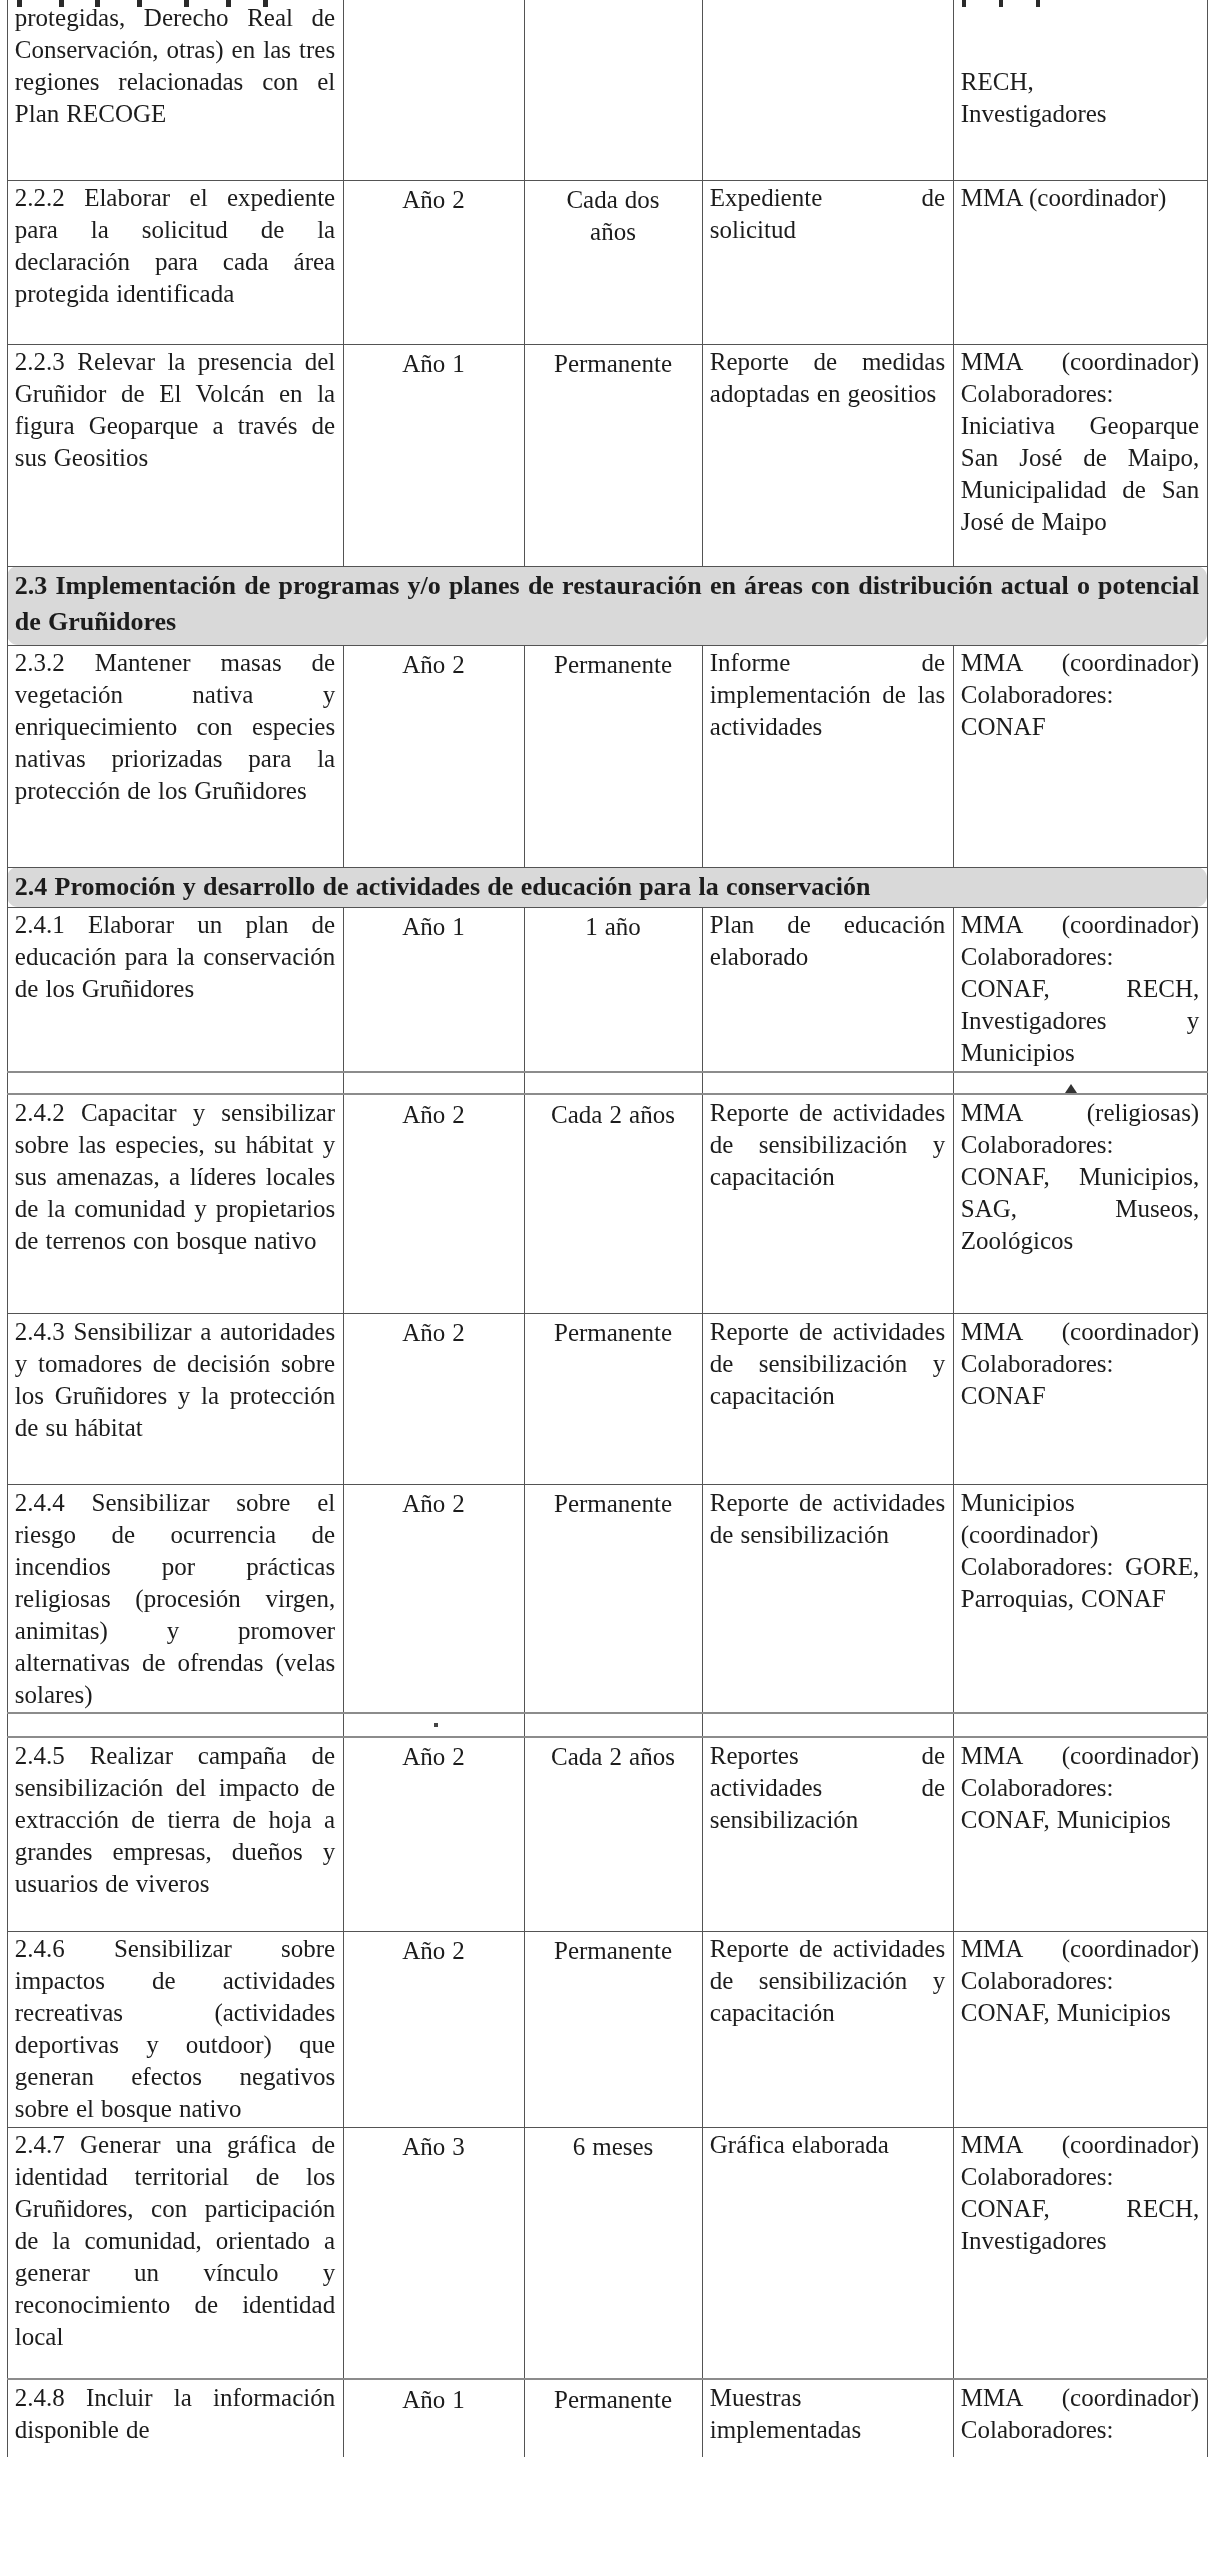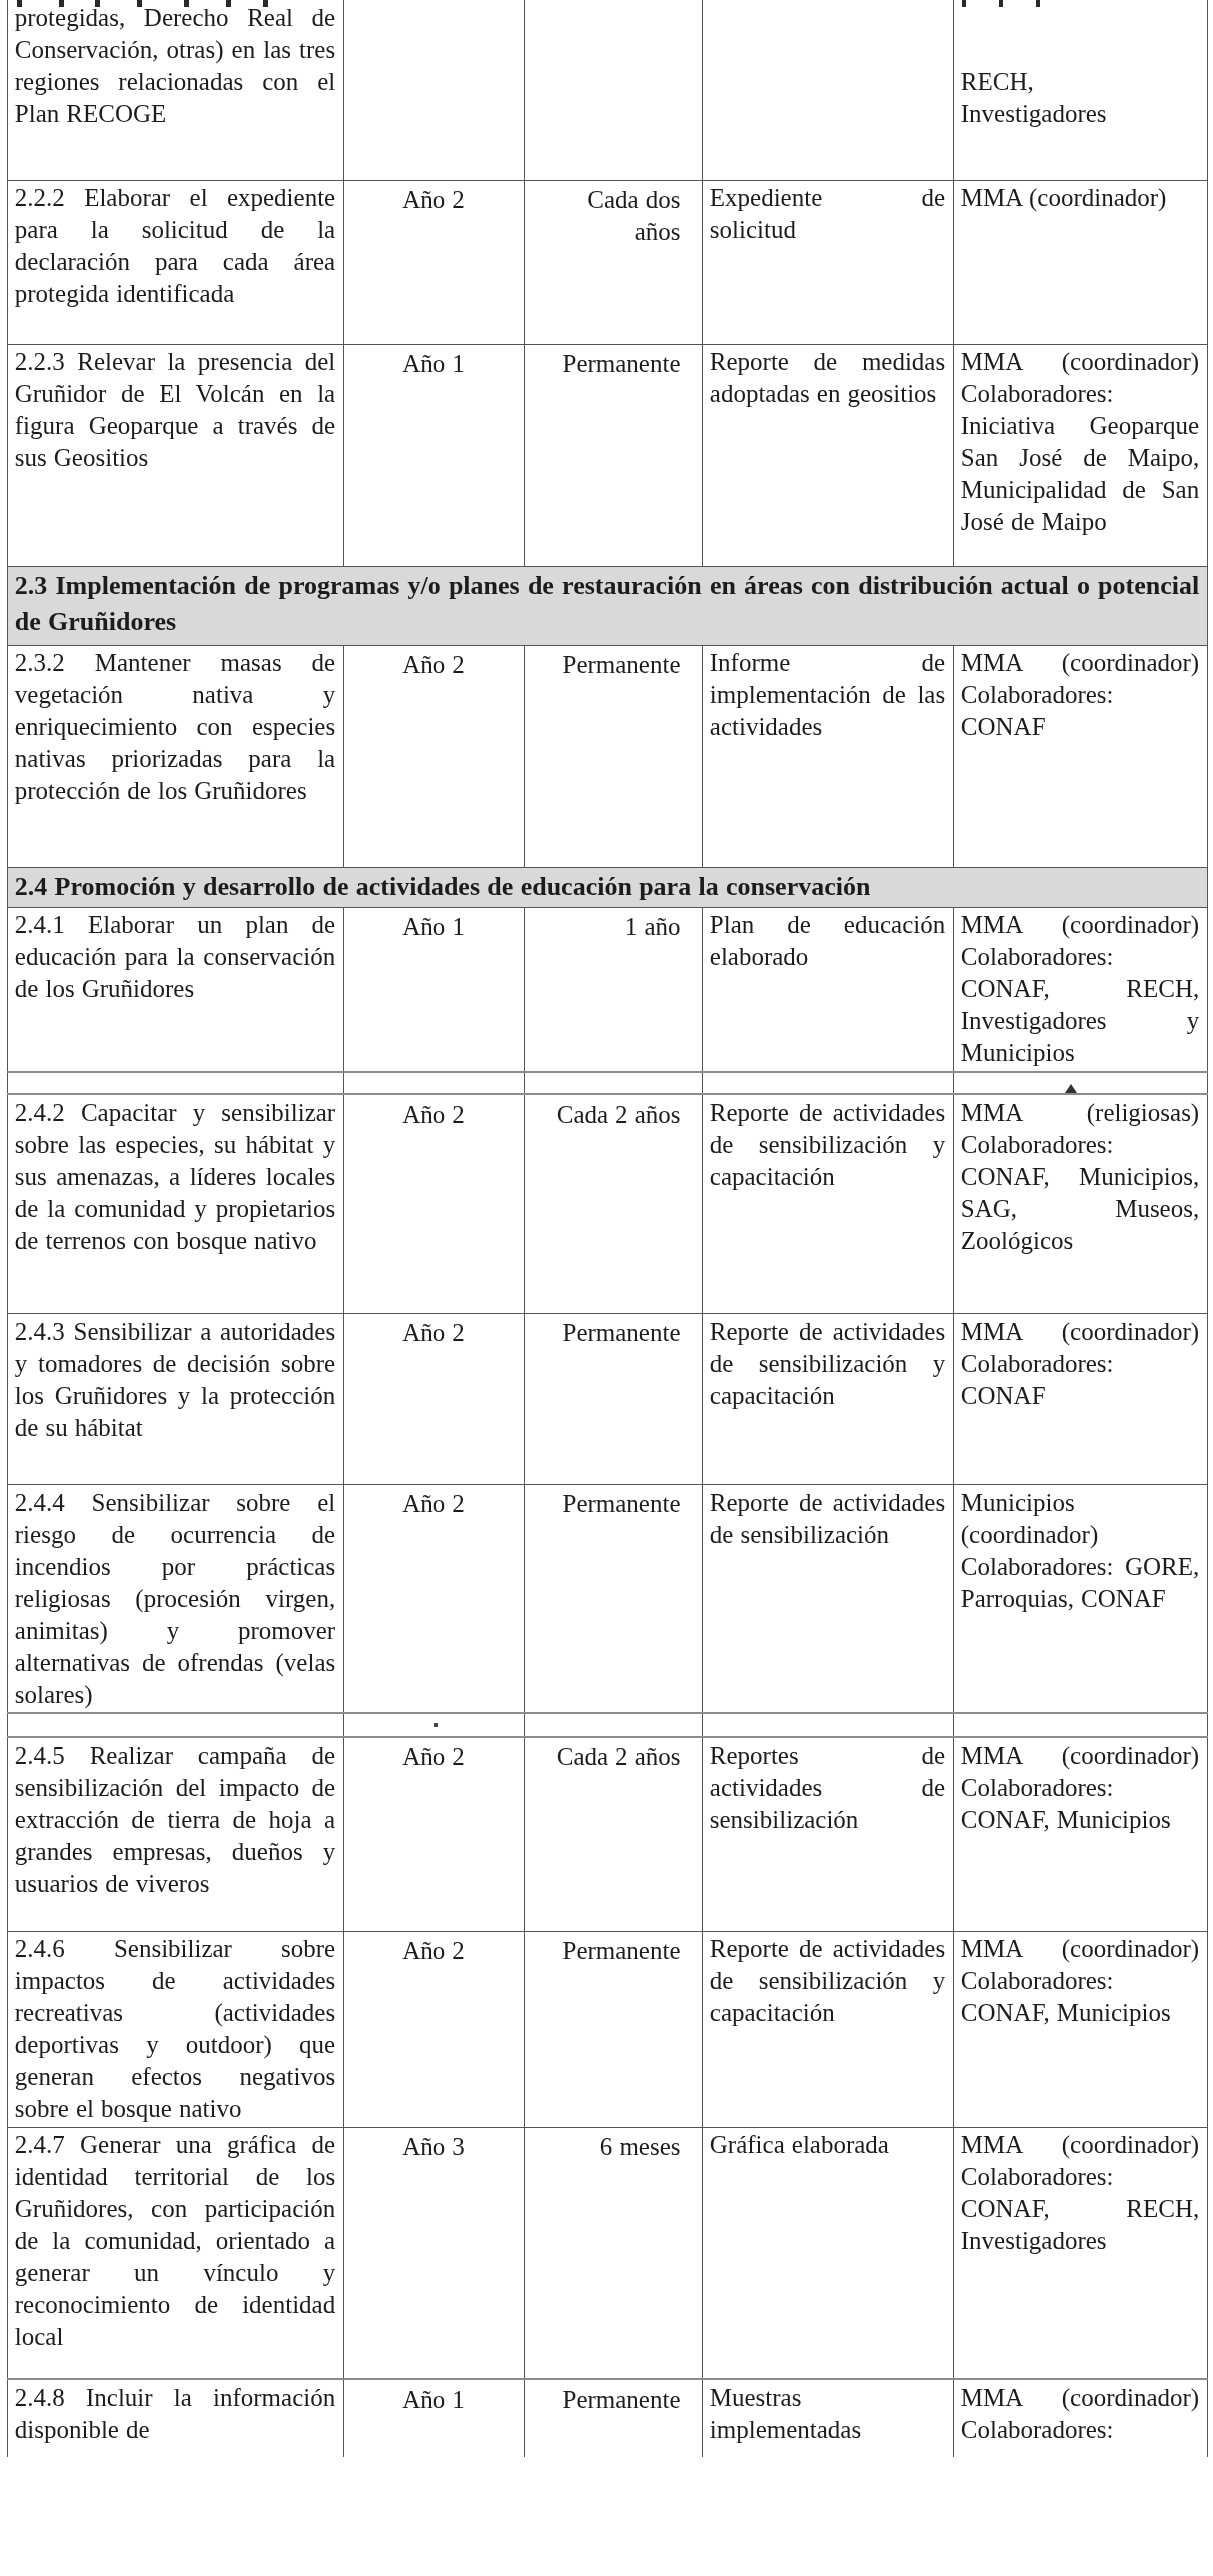--- a/index.html
+++ b/index.html
@@ -16,26 +16,26 @@
     vertical-align:top;overflow:hidden;
     border:1.6px solid #545454;
     font-size:25px;line-height:32px;
     padding:1.6px 7.3px 1.6px 7.3px;
     position:relative;
     word-spacing:0.8px;
   }
   tr.first-row td{border-top:none;}
   td.c-act{text-align:justify;}
   td.c-year{text-align:center;padding:3.2px 4.9px;margin-top:42px;}
-  td.c-freq{text-align:right;padding:3.2px 21px;}
+  td.c-freq{text-align:center;padding:3.2px 21px;}
   td.c-med{text-align:justify;}
   td.c-resp{text-align:justify;white-space:pre-line;}
   td.section{
     background:#d9d9d9;font-weight:bold;text-align:justify;
-    font-size:26px;line-height:36px;padding:1.6px 7.3px;
+    font-size:26px;line-height:36px;padding:1.6px 7.3px;border-radius:11px;
   }
   tr.band td{
     border-top:2.4px solid #8c8c8c;
     border-bottom:2.4px solid #8c8c8c;
     padding:0;
   }
   tr.r248 td{border-top:2.4px solid #8c8c8c;border-bottom:none;}
   
   .stubs{
     position:absolute;top:0;left:9.7px;width:4.9px;height:7.3px;background:#2a2a2a;

